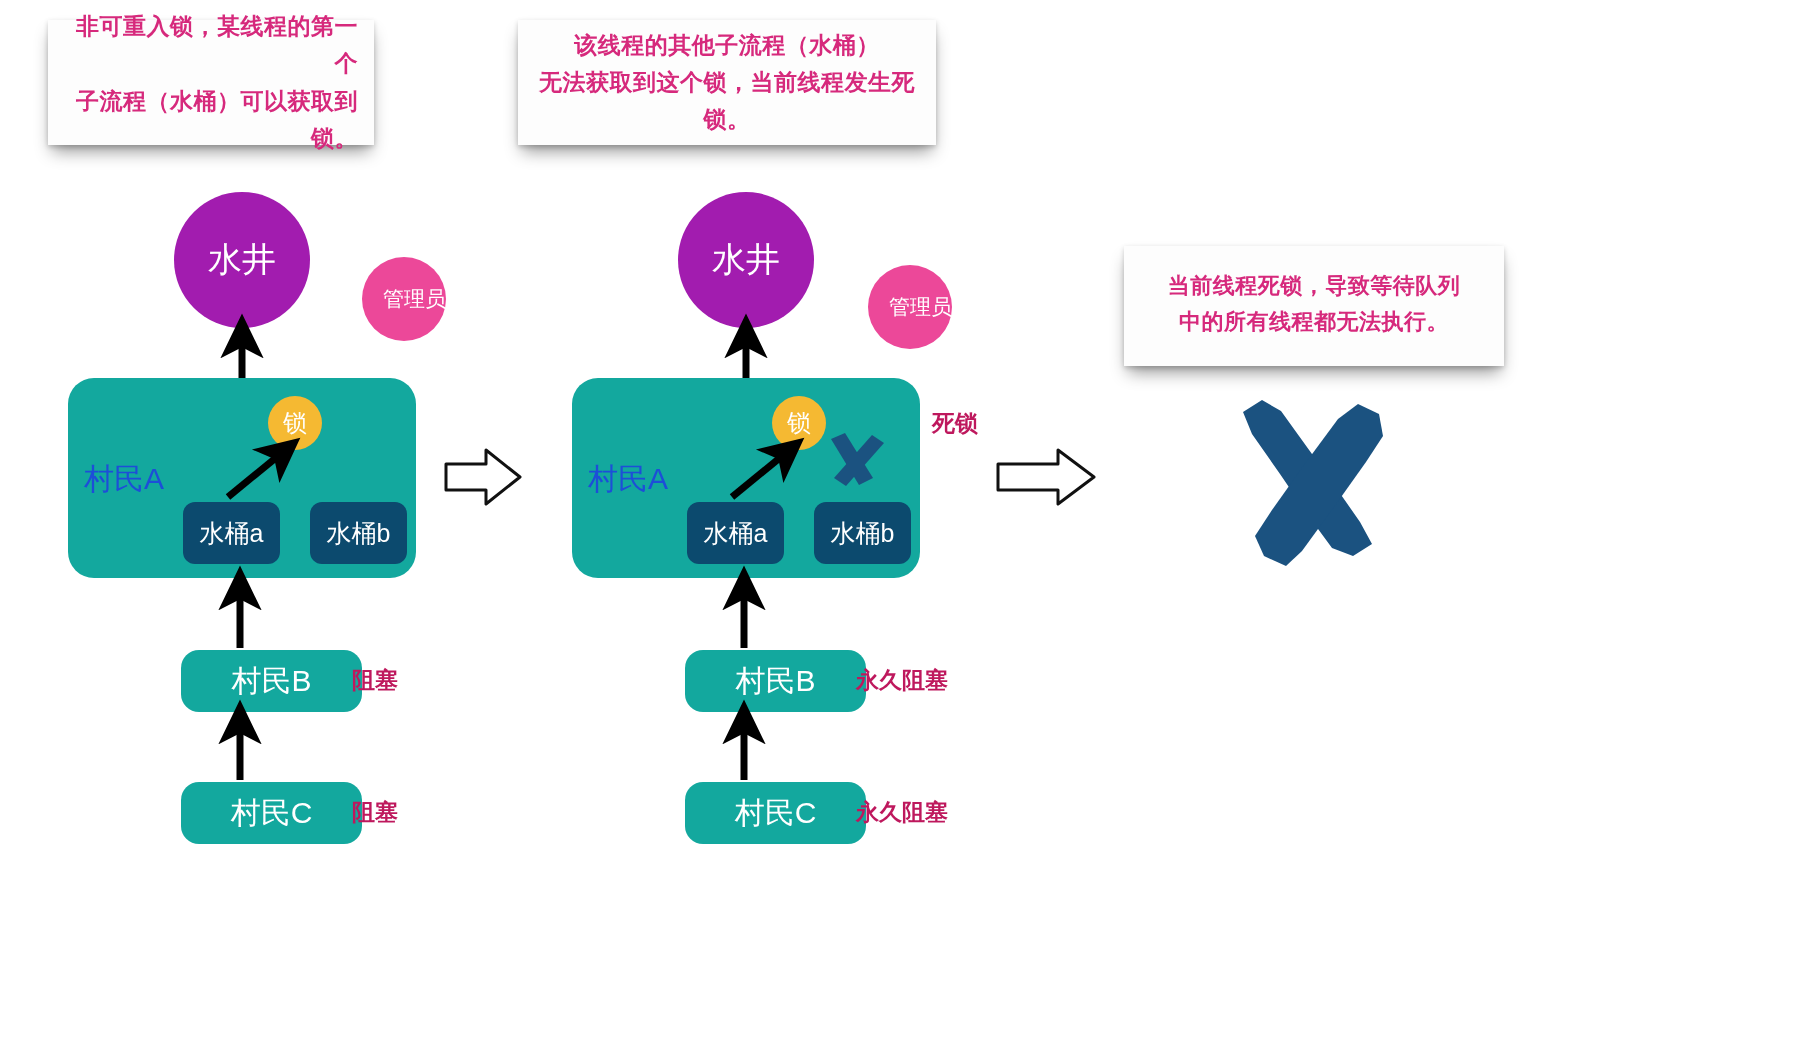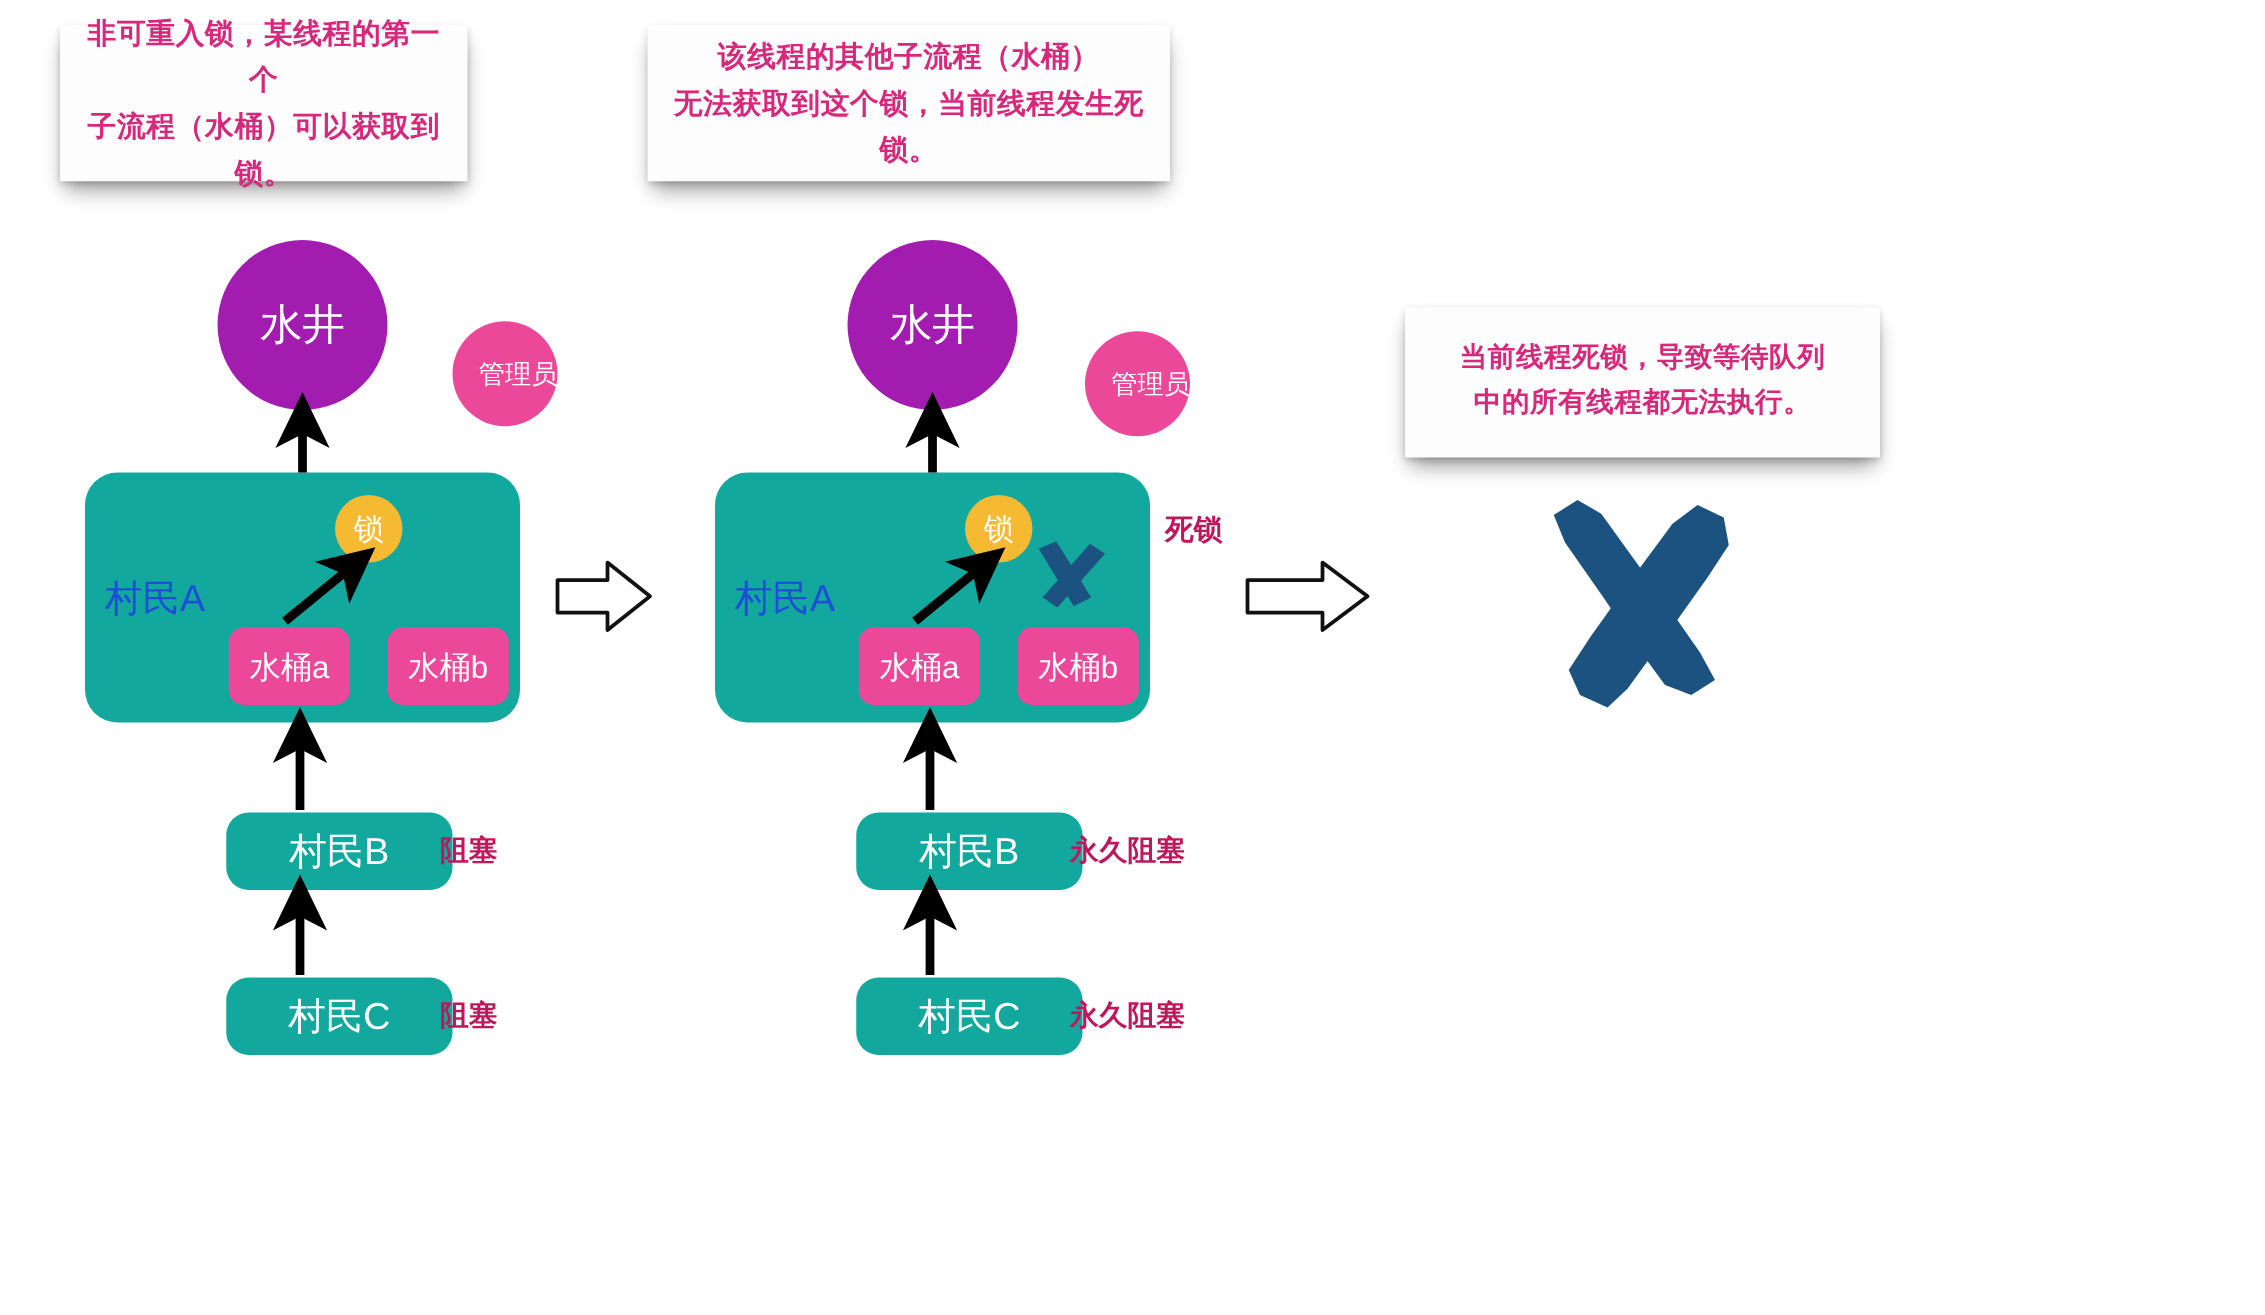--- a/index.html
+++ b/index.html
@@ -36,21 +36,21 @@
   .villagerA{
     position:absolute;background:#13a89e;border-radius:26px;
     box-sizing:border-box;
   }
   .villagerA-label{
     position:absolute;color:#1d4ed8;font-size:30px;
   }
 
   
   .bucket{
-    position:absolute;background:#ec4899;border-radius:12px;
+    position:absolute;background:#0c4a6e;border-radius:12px;
     display:flex;align-items:center;justify-content:center;
     color:#ffffff;font-size:25px;box-sizing:border-box;
   }
 
   
   .pill{
     position:absolute;background:#13a89e;border-radius:18px;
     display:flex;align-items:center;justify-content:center;
     color:#ffffff;font-size:30px;box-sizing:border-box;margin-left:32px;
   }
@@ -63,21 +63,21 @@
 
   
   .ovl{position:absolute;left:0;top:0;width:1812px;height:1052px;
        pointer-events:none;overflow:visible;}
 </style>
 </head>
 <body>
 
 <div class="stage">
 
-  <div class="note" style="left:48px;top:20px;width:326px;height:125px;">
+  <div class="note" style="left:48px;top:20px;width:326px;height:125px;text-align:right;">
     <div class="note-text" style="font-size:23px;">非可重入锁，某线程的第一个
 子流程（水桶）可以获取到锁。</div>
   </div>
 
   <div class="note" style="left:518px;top:20px;width:418px;height:125px;">
     <div class="note-text" style="font-size:23px;">该线程的其他子流程（水桶）
 无法获取到这个锁，当前线程发生死锁。</div>
   </div>
 
   <div class="note" style="left:1124px;top:246px;width:380px;height:120px;font-family:Liberation Mono, monospace;">

